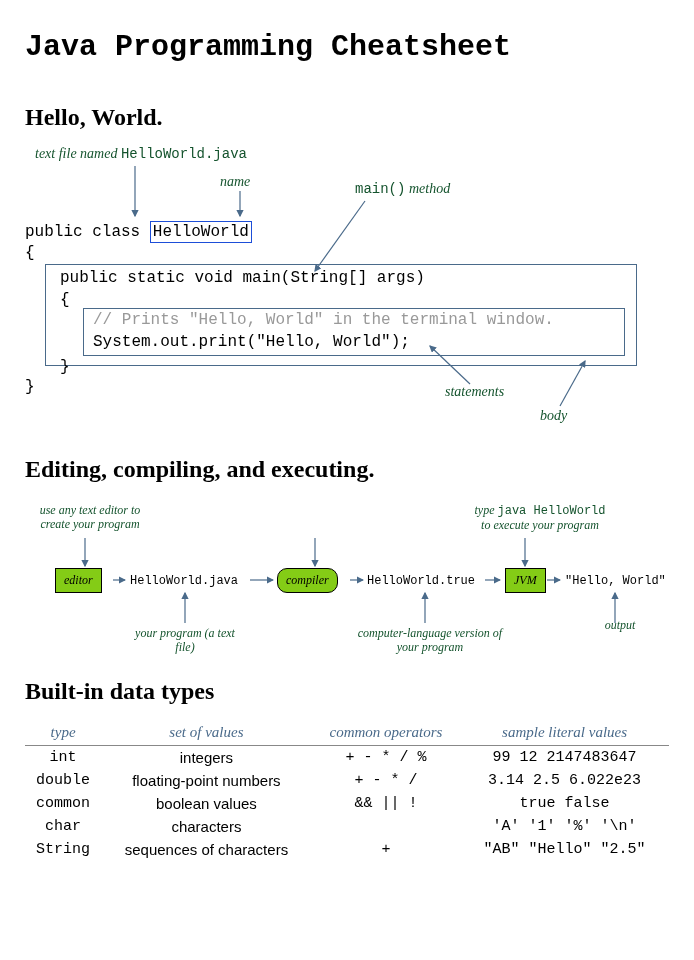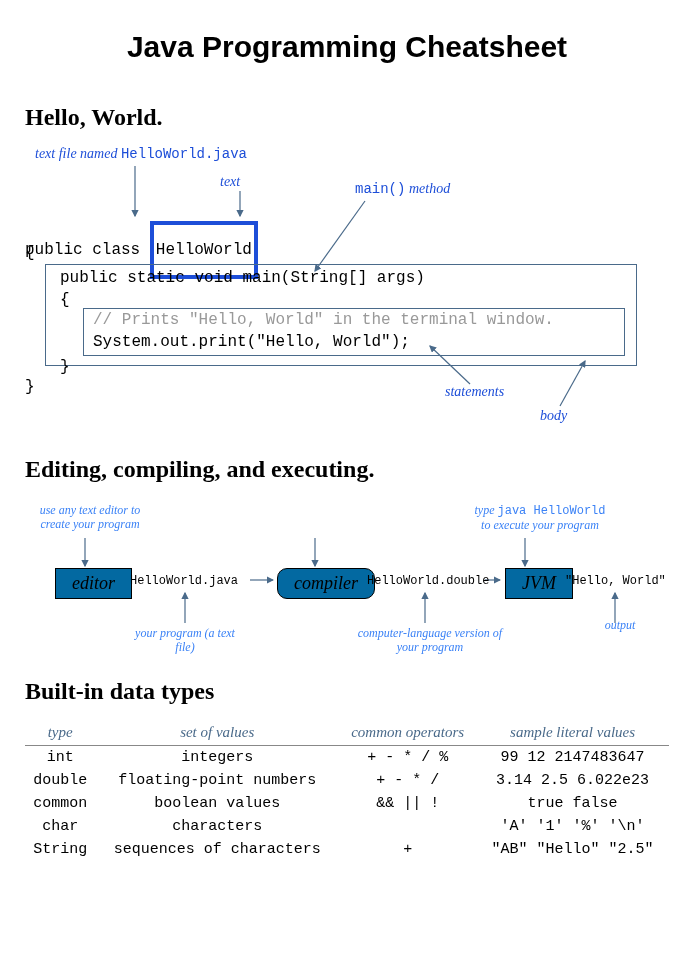--- a/index.html
+++ b/index.html
@@ -7,54 +7,54 @@
     padding: 20px 25px;
     background: #ffffff;
     font-family: Georgia, 'Times New Roman', serif;
     color: #000;
     width: 694px;
     box-sizing: border-box;
   }
   h1.title {
     font-size: 30px;
     font-weight: bold;
-    text-align: center;
+    text-align: left;
     margin: 10px 0 40px 0;
-    font-family: Liberation Sans, sans-serif;
+    font-family: Liberation Mono, monospace;
   }
   h2.section {
     font-size: 24px;
     font-weight: bold;
     margin: 20px 0 15px 0;
     font-family: Georgia, serif;
   }
   .diagram {
     position: relative;
     font-family: "Courier New", monospace;
     font-size: 16px;
     height: 290px;
   }
   .ann {
     position: absolute;
     font-family: Georgia, serif;
     font-style: italic;
-    color: #1d4ed8;
+    color: #14532d;
     font-size: 14px;
     text-align: center;
   }
   .mono { font-family: "Courier New", monospace; font-style: normal; }
   .code {
     position: absolute;
     font-family: "Courier New", monospace;
     font-size: 16px;
     color: #000;
   }
   .boxed {
-    border: 4px solid #1d4ed8;
-    padding: 16px 2px;
+    border: 1px solid #1d4ed8;
+    padding: 1px 2px;
     display: inline-block;
   }
   .bigbox {
     position: absolute;
     border: 1px solid #4a6a8a;
   }
   .gray { color: #999; }
   svg { position: absolute; top: 0; left: 0; }
   .arrow-line { stroke: #4a6a8a; stroke-width: 1.2; fill: none; }
   .arrow-head { fill: #4a6a8a; }
@@ -62,33 +62,33 @@
   
   .pipeline {
     position: relative;
     height: 160px;
     font-size: 13px;
   }
   .pipe-ann {
     position: absolute;
     font-family: Georgia, serif;
     font-style: italic;
-    color: #3b82f6;
+    color: #14532d;
     font-size: 12px;
     text-align: center;
     line-height: 1.2;
   }
   .pipe-box {
     position: absolute;
     border: 1px solid #000;
-    padding: 4px 16px;
-    font-family: Georgia, serif;
-    font-style: italic;
-    font-size: 18px;
-    background: #0369a1;
+    padding: 4px 8px;
+    font-family: Georgia, serif;
+    font-style: italic;
+    font-size: 12px;
+    background: #84cc16;
   }
   .pipe-txt {
     position: absolute;
     font-family: "Courier New", monospace;
     font-size: 12px;
   }
 
   
   table.types {
     width: 100%;
@@ -101,21 +101,21 @@
     font-style: italic;
     font-weight: normal;
     color: #4a6a8a;
     padding: 4px;
     border-bottom: 1px solid #888;
     text-align: center;
   }
   table.types td {
     padding: 3px 4px;
     text-align: center;
-    font-family: Liberation Mono, monospace;
+    font-family: Liberation Sans, sans-serif;
   }
   table.types td.tmono {
     font-family: "Courier New", monospace;
   }
 </style>
 </head>
 <body>
 
 <h1 class="title">Java Programming Cheatsheet</h1>
 
@@ -136,21 +136,21 @@
     <line x1="340" y1="55" x2="290" y2="125" class="arrow-line" marker-end="url(#ah)"></line>
 
     <line x1="445" y1="238" x2="405" y2="200" class="arrow-line" marker-end="url(#ah)"></line>
 
     <line x1="535" y1="260" x2="560" y2="215" class="arrow-line" marker-end="url(#ah)"></line>
   </svg>
 
   <div class="ann" style="left:10px; top:0px;">
     <span>text file named</span> <span class="mono">HelloWorld.java</span>
   </div>
-  <div class="ann" style="left:195px; top:28px;">text</div>
+  <div class="ann" style="left:195px; top:28px;">name</div>
   <div class="ann" style="left:330px; top:35px;">
     <span class="mono">main()</span> method
   </div>
 
   <div class="code" style="left:0px; top:75px;">
     <span>public class </span><span class="boxed">HelloWorld</span>
   </div>
   <div class="code" style="left:0px; top:98px;">{</div>
 
   <div class="bigbox" style="left:20px; top:118px; width:590px; height:100px;"></div>
@@ -194,21 +194,21 @@
   </svg>
 
   <div class="pipe-ann" style="left:5px; top:5px; width:120px;">use any text editor to create your program</div>
   <div class="pipe-ann" style="left:430px; top:5px; width:170px;">
     <span>type</span> <span class="mono" style="font-style:normal">java HelloWorld</span><br><span>to execute your program</span>
   </div>
 
   <div class="pipe-box" style="left:30px; top:70px;">editor</div>
   <div class="pipe-txt" style="left:105px; top:76px;">HelloWorld.java</div>
   <div class="pipe-box" style="left:252px; top:70px;border-radius:10px;">compiler</div>
-  <div class="pipe-txt" style="left:342px; top:76px;">HelloWorld.double</div>
+  <div class="pipe-txt" style="left:342px; top:76px;">HelloWorld.true</div>
   <div class="pipe-box" style="left:480px; top:70px;">JVM</div>
   <div class="pipe-txt" style="left:540px; top:76px;">"Hello, World"</div>
 
   <div class="pipe-ann" style="left:330px; top:128px; width:150px;">computer-language version of your program</div>
   <div class="pipe-ann" style="left:110px; top:128px; width:100px;">your program (a text file)</div>
   <div class="pipe-ann" style="left:570px; top:120px; width:50px;">output</div>
 </div>
 
 <h2 class="section">Built-in data types</h2>
 

